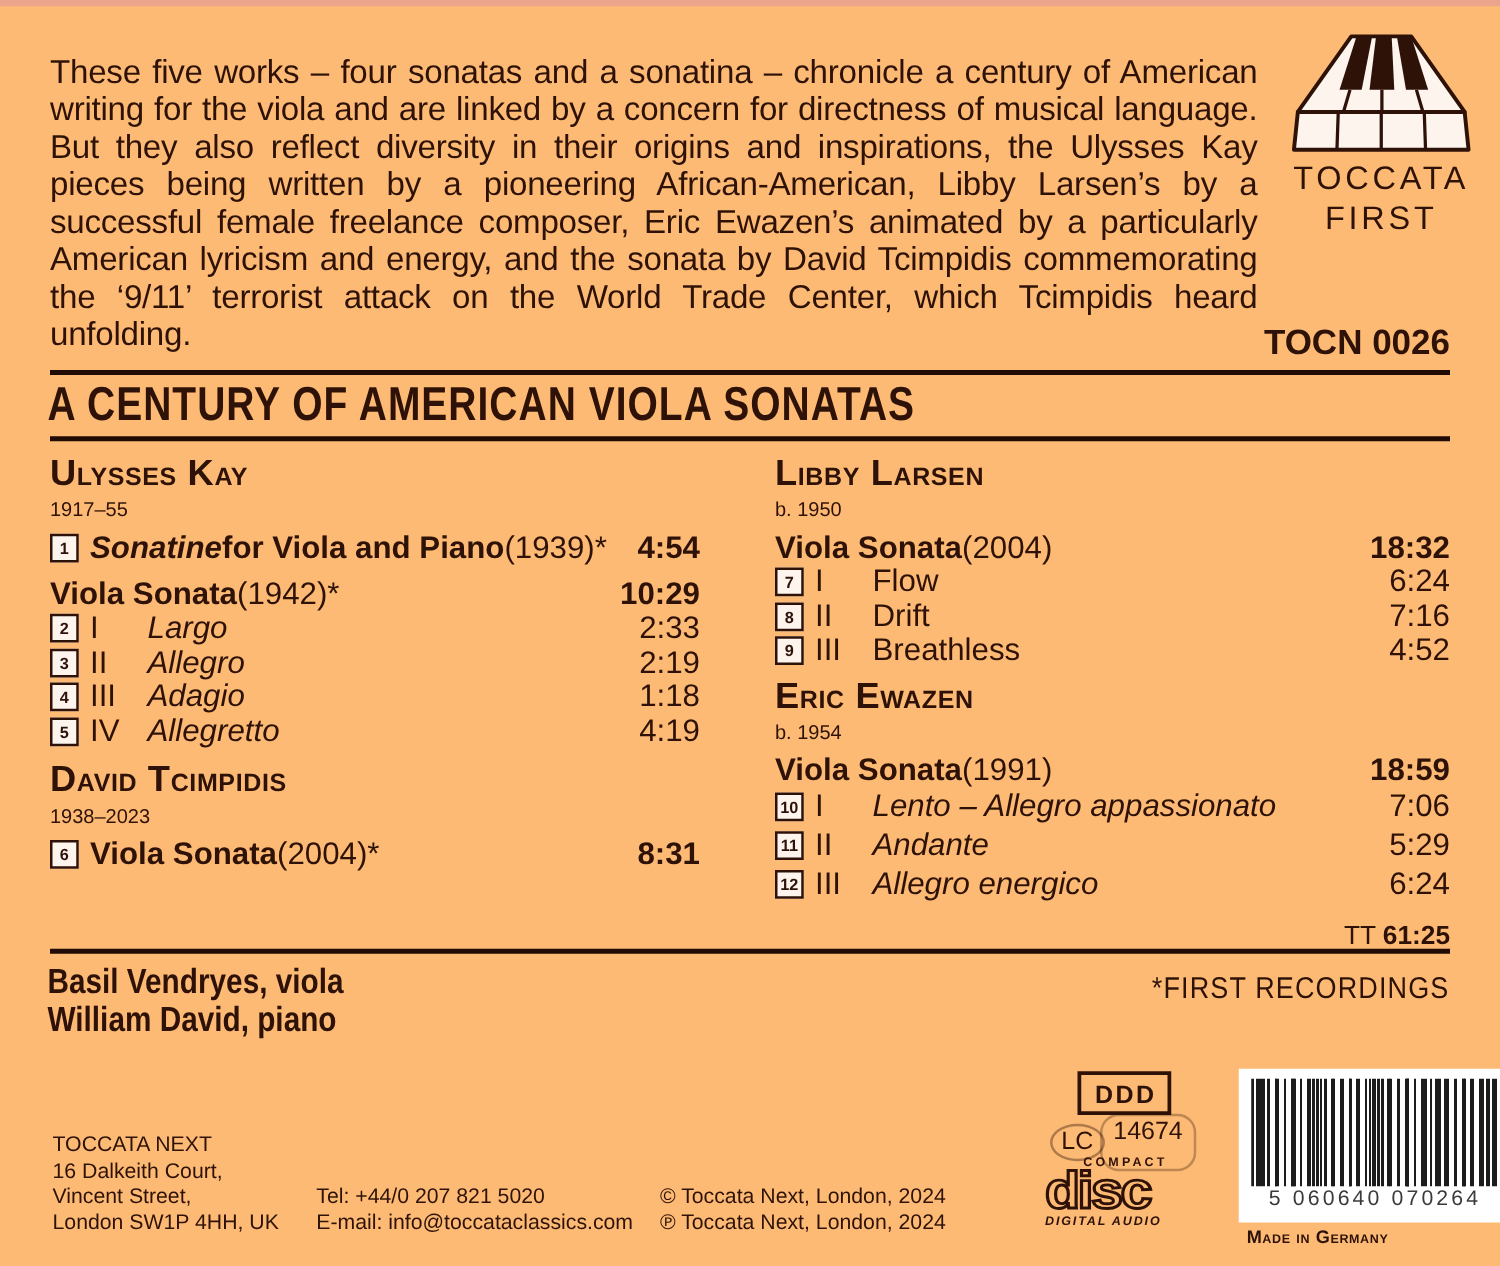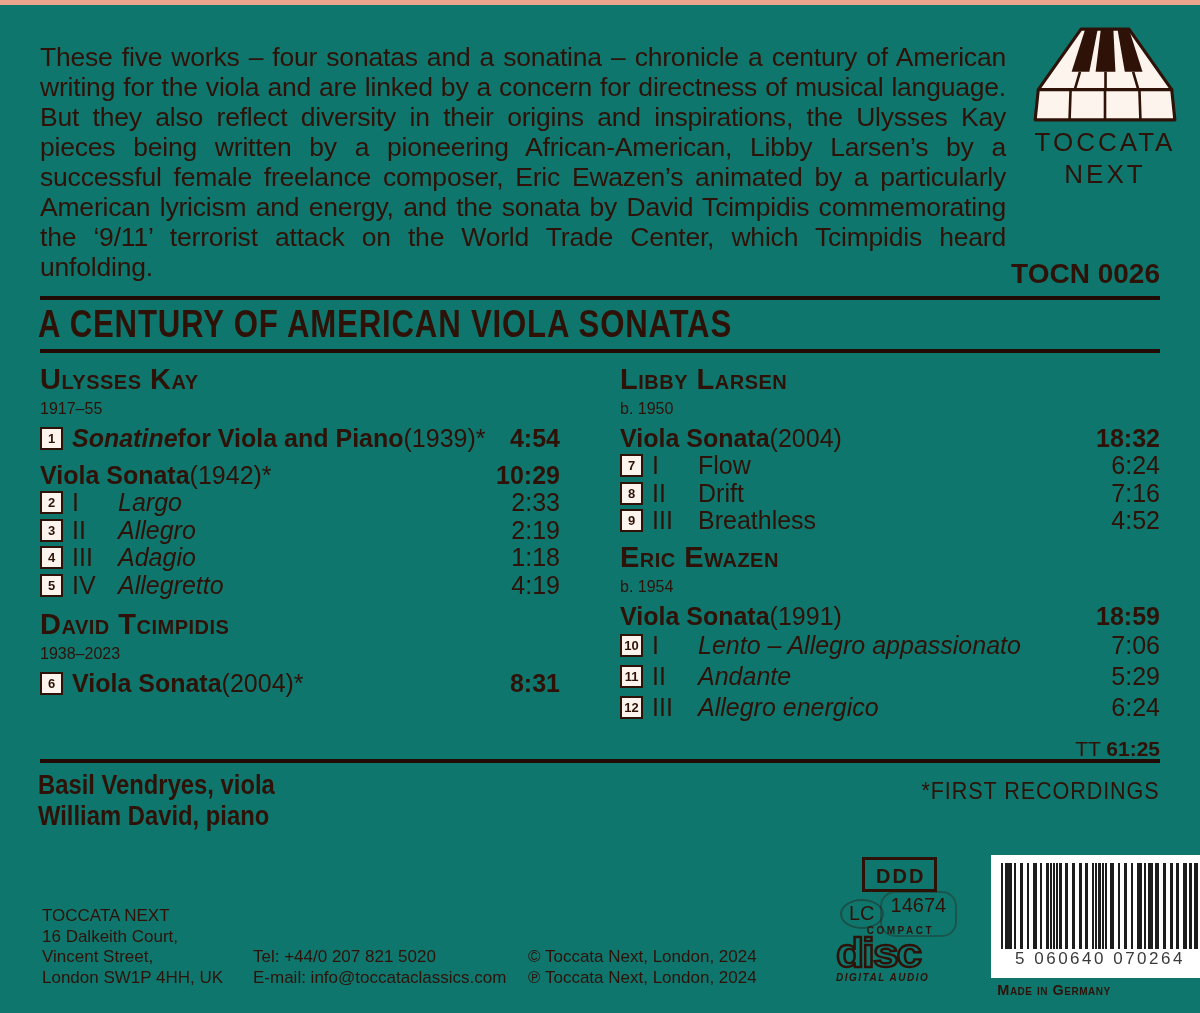--- a/index.html
+++ b/index.html
@@ -1,18 +1,18 @@
 <!DOCTYPE html>
 <html><head>
 <meta charset="utf-8">
 <style>
   html,body { margin:0; padding:0; }
   .page {
     position:relative; width:1200px; height:1013px;
-    background:#0f766e; color:#2e1208;
+    background:#fdba74; color:#2e1208;
     font-family:"Liberation Sans", sans-serif;
     overflow:hidden;
   }
   .top-edge { position:absolute; left:0; top:0; width:1200px; height:5px; background:#eca58d; }
 
   
   .intro {
     position:absolute; left:40px; top:42px; width:966px;
     font-size:26.5px; line-height:30px; text-align:justify; letter-spacing:-0.2px;
   }
@@ -111,21 +111,21 @@
         <path d="M47 3 L93 3 L134 61 L6 61 Z" fill="#fcf4ed" stroke="#2e1208" stroke-width="3" stroke-linejoin="round"></path>
         <path d="M6 61 L134 61 L137 90 L3 90 Z" fill="#fcf4ed" stroke="#2e1208" stroke-width="3" stroke-linejoin="round"></path>
         <path d="M37 61 L36 90 M70 61 L70 90 M103 61 L104 90" stroke="#2e1208" stroke-width="2.5"></path>
         <path d="M51 3 L63 3 L55 44 L38 44 Z" fill="#2e1208"></path>
         <path d="M66 3 L78 3 L80 44 L61 44 Z" fill="#2e1208"></path>
         <path d="M82 3 L93 3 L106 44 L89 44 Z" fill="#2e1208"></path>
         <path d="M46 44 L41 61 M70.5 44 L70.5 61 M97 44 L102 61" stroke="#2e1208" stroke-width="2.5"></path>
       </svg>
     </span>
     <div class="logo-text">TOCCATA</div>
-    <div class="logo-text">NEXT</div>
+    <div class="logo-text">FIRST</div>
   </div>
 
   <div class="rule rule1"></div>
   <div class="album-title">A CENTURY OF AMERICAN VIOLA SONATAS</div>
   <div class="rule rule2"></div>
 
   <div class="cols">
 
     <div class="col-left">
       <div class="composer">Ulysses Kay</div>

